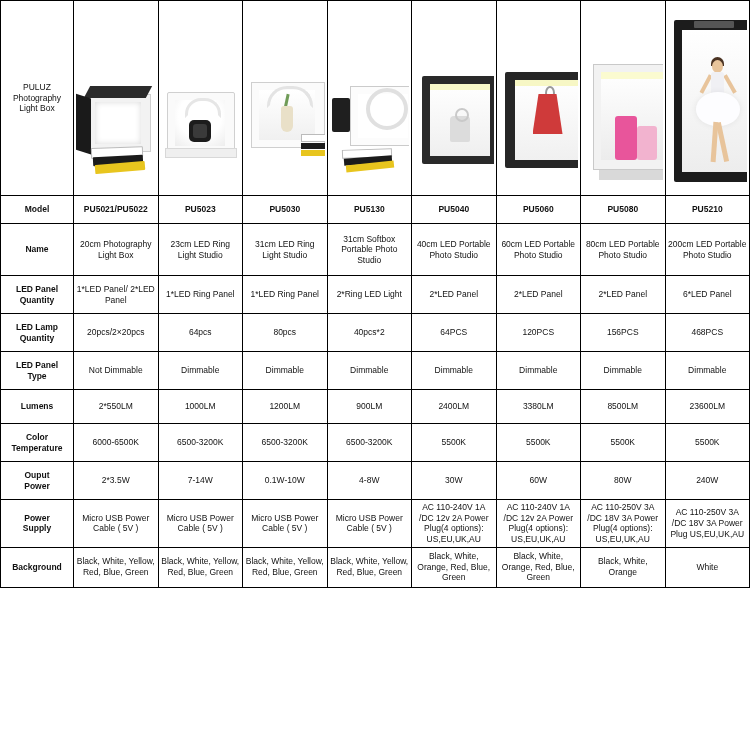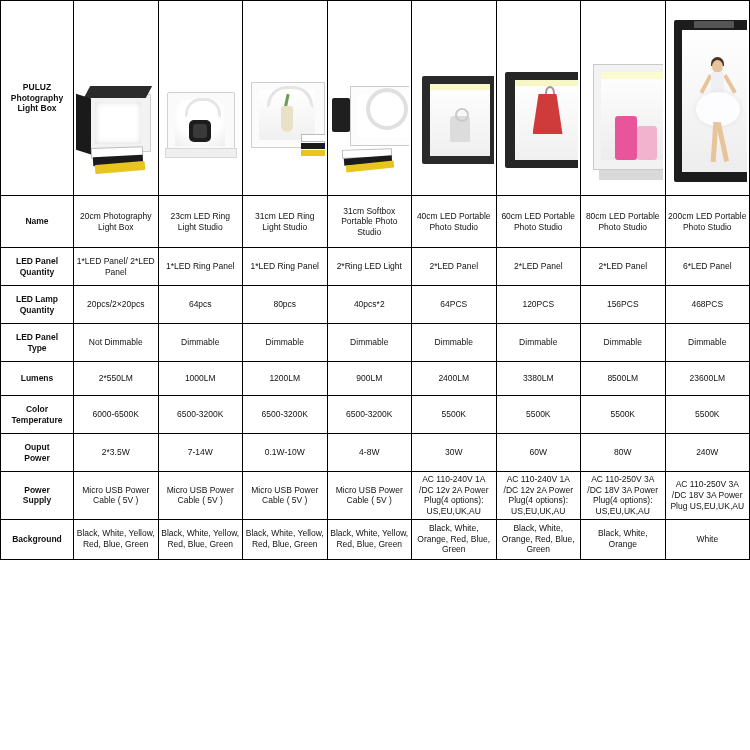--- a/index.html
+++ b/index.html
@@ -27,21 +27,21 @@
     line-height: 1.25;
     padding: 2px 2px;
     word-wrap: break-word;
   }
   .col-label {
     width: 68px;
     font-weight: bold;
     font-size: 10px;
   }
   .brand-cell {
-    font-weight: bold;
+    font-weight: normal;
     font-size: 12px;
     line-height: 1.35;
     padding: 4px;
   }
   .img-cell {
     height: 190px;
     padding: 0;
     background: #fff;
   }
   .prod {
@@ -395,20 +395,31 @@
               <div class="head"></div>
               <div class="torso"></div>
           <div class="skirt"></div>
               <div class="legL"></div>
               <div class="legR"></div>
         </div>
       </div>
     </td>
   </tr>
 
+  <tr class="model-cell">
+    <td class="col-label">Model</td>
+    <td>PU5021/PU5022</td>
+    <td>PU5023</td>
+    <td>PU5030</td>
+    <td>PU5130</td>
+    <td>PU5040</td>
+    <td>PU5060</td>
+    <td>PU5080</td>
+    <td>PU5210</td>
+  </tr>
 
   <tr class="row-h-name">
     <td class="col-label">Name</td>
     <td>20cm Photography Light Box</td>
     <td>23cm LED Ring Light Studio</td>
     <td>31cm LED Ring Light Studio</td>
     <td>31cm Softbox Portable Photo Studio</td>
     <td>40cm LED Portable Photo Studio</td>
     <td>60cm LED Portable Photo Studio</td>
     <td>80cm LED Portable Photo Studio</td>

